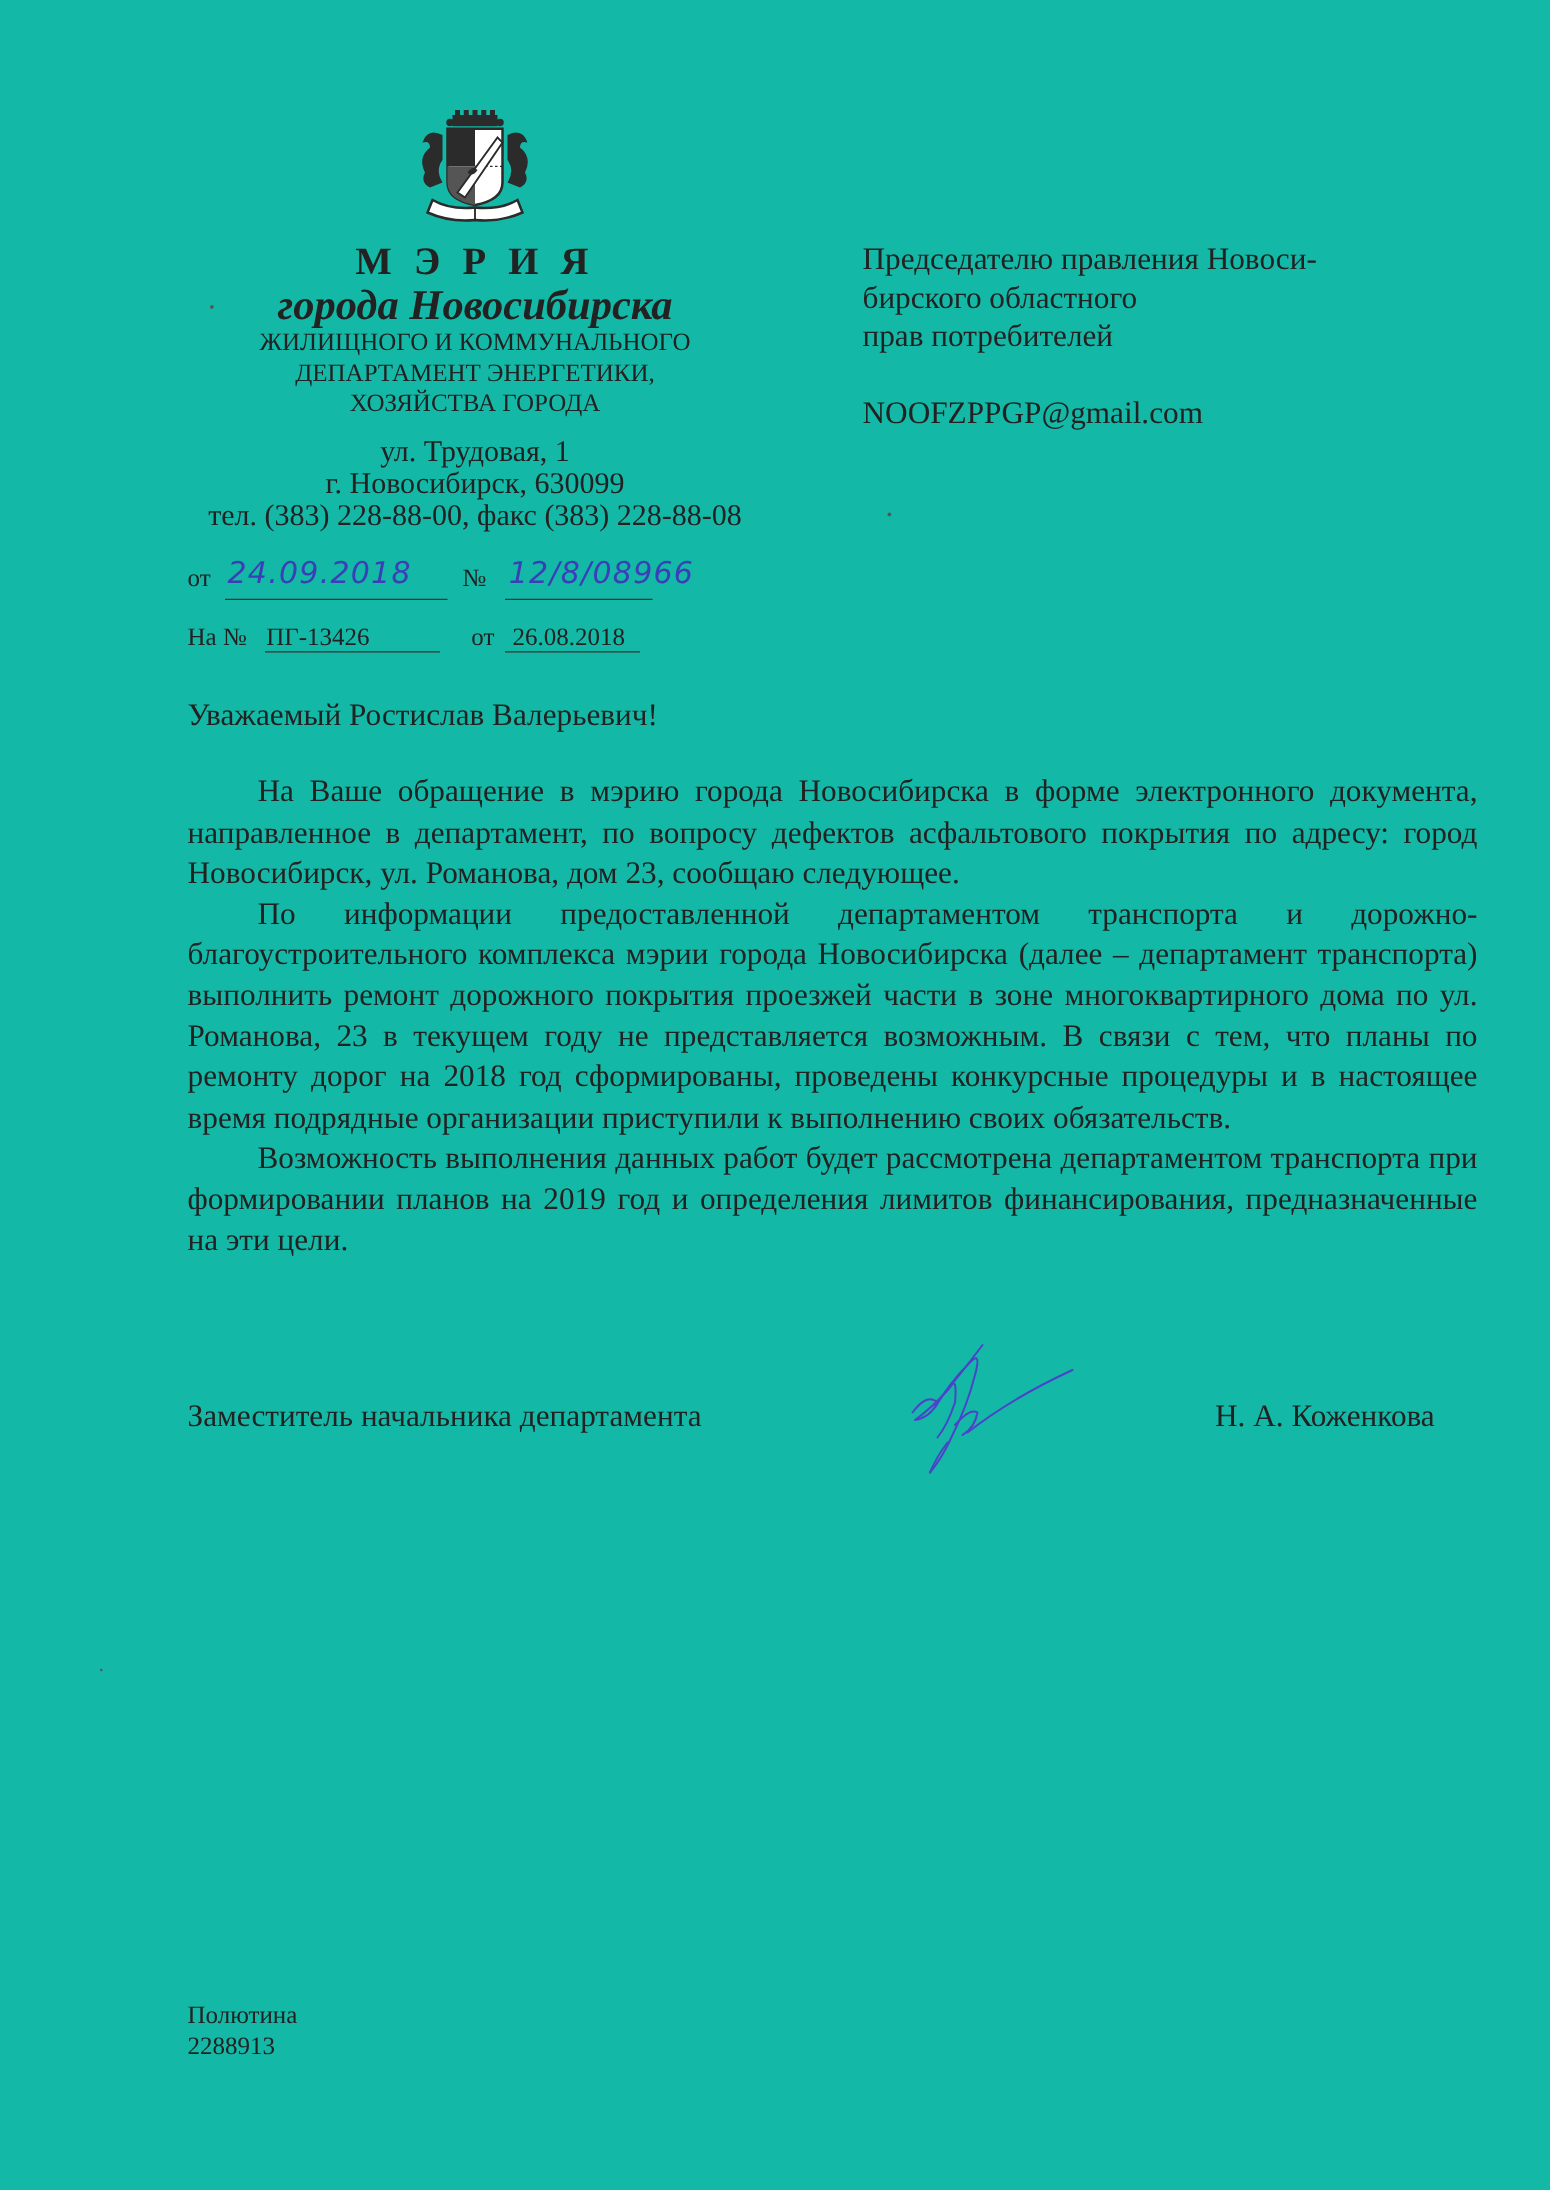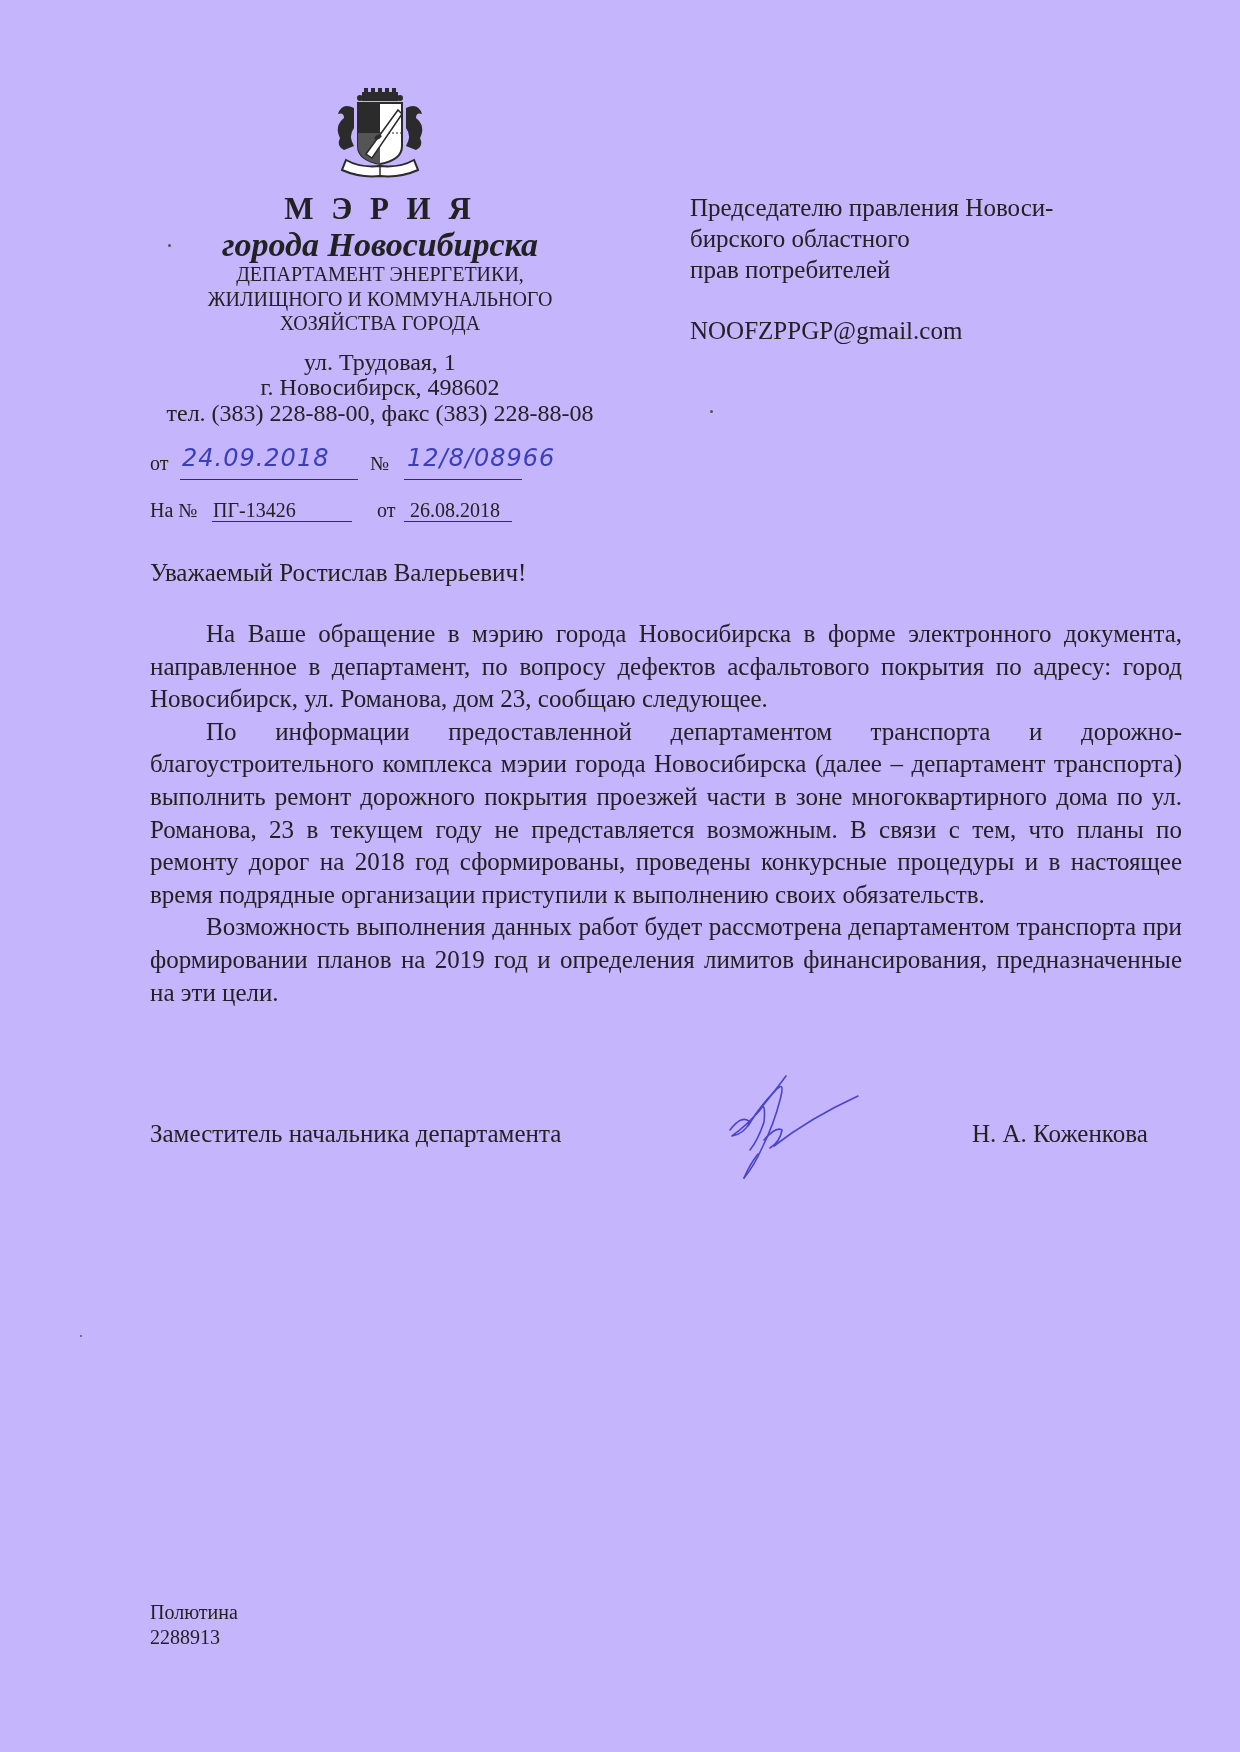--- a/index.html
+++ b/index.html
@@ -12,21 +12,21 @@
       height: 1752px;
       position: relative;
       overflow: hidden;
       font-family: "Liberation Serif", "DejaVu Serif", serif;
       color: #1f1f1f;
     }
     .page {
       position: absolute;
       left: 0; top: 0;
       width: 1240px; height: 1752px;
-      background: #c4b5fd;
+      background: #14b8a6;
     }
 
     
     .letterhead {
       position: absolute;
       left: 150px;
       top: 88px;
       width: 460px;
       text-align: center;
     }
@@ -200,26 +200,26 @@
 
       <path d="M34 20 Q22 14 18 26 Q24 24 24 30 Q14 38 20 50 Q16 58 24 62 L34 58 Q28 48 34 40 Z" fill="#2b2b2b"></path>
 
       <path d="M86 20 Q98 14 102 26 Q96 24 96 30 Q106 38 100 50 Q104 58 96 62 L86 58 Q92 48 86 40 Z" fill="#2b2b2b"></path>
 
       <path d="M26 72 Q40 80 60 78 Q80 80 94 72 L98 82 Q80 90 60 88 Q40 90 22 82 Z" fill="#fff" stroke="#2b2b2b" stroke-width="2"></path>
       <line x1="60" y1="78" x2="60" y2="88" stroke="#2b2b2b" stroke-width="1.5"></line>
     </svg>
     <div class="lh-title">М Э Р И Я</div>
     <div class="lh-city">города Новосибирска</div>
+    <div class="lh-dept">ЖИЛИЩНОГО И КОММУНАЛЬНОГО</div>
     <div class="lh-dept">ДЕПАРТАМЕНТ ЭНЕРГЕТИКИ,</div>
-    <div class="lh-dept">ЖИЛИЩНОГО И КОММУНАЛЬНОГО</div>
     <div class="lh-dept">ХОЗЯЙСТВА ГОРОДА</div>
     <div class="lh-address">
       <div>ул. Трудовая, 1</div>
-      <div>г. Новосибирск, 498602</div>
+      <div>г. Новосибирск, 630099</div>
       <div>тел. (383) 228-88-00, факс (383) 228-88-08</div>
     </div>
   </div>
 
   <span class="reg-line" style="left:150px; top:452px;">от</span>
   <span class="reg-line hand" style="left:182px; top:444px;">24.09.2018</span>
   <div class="underline-field" style="left:180px; top:479px; width:178px;"></div>
 
   <span class="reg-line" style="left:370px; top:452px;">№</span>
   <span class="reg-line hand" style="left:407px; top:444px;">12/8/08966</span>

